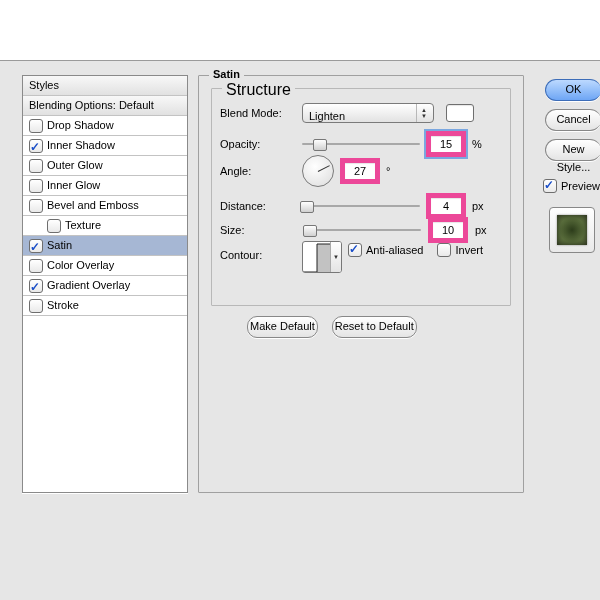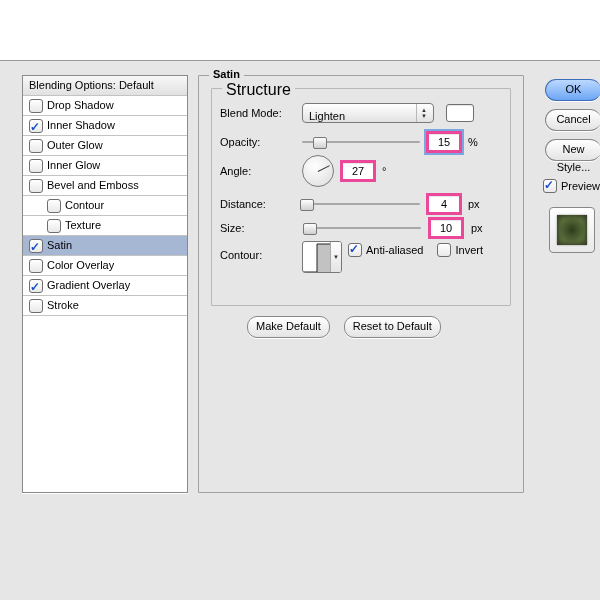--- a/index.html
+++ b/index.html
@@ -173,21 +173,21 @@
     width: 12px;
     height: 10px;
     background: linear-gradient(#fefefe,#d0d0d0);
     border: 1px solid #777;
     border-radius: 2px;
     transform: translateX(-50%);
   }
   .numbox {
     width: 30px;
     height: 16px;
-    border: 3px solid #ec4899;
+    border: 5px solid #ec4899;
     background: #ffffff;
     text-align: center;
     line-height: 16px;
     font-size: 11px;
     box-shadow: inset 0 1px 1px rgba(0,0,0,.1);
   }
   .numbox.focus {
     outline: 2px solid #7aa7e0;
   }
   .unit { width: 14px; }
@@ -225,21 +225,21 @@
     right: 0; top: 0;
     width: 10px; height: 100%;
     border-left: 1px solid #aaa;
     background: linear-gradient(#fff,#e4e4e4);
     display:flex;align-items:center;justify-content:center;
     font-size:6px;color:#333;
   }
   
   .btn {
     height: 20px;
-    padding: 0 8px;
+    padding: 0 2px;
     border: 1px solid #888;
     border-radius: 10px;
     background: linear-gradient(#ffffff,#e4e4e4);
     line-height: 18px;
     text-align: center;
     font-size: 11px;
     box-shadow: 0 1px 0 #fff;
   }
   .btn.default {
     background: linear-gradient(#bcd9ff,#6ea6f5);
@@ -290,20 +290,21 @@
     background: radial-gradient(circle at 50% 50%, #2c3c1a, #5b6f3d 60%, #54613a 100%);
     box-shadow: inset 0 0 6px rgba(0,0,0,.6), 0 0 2px rgba(0,0,0,.4);
   }
 </style>
 </head>
 <body>
 
 <div class="dialog">
 
   <div class="styles-list">
+    <div class="row header">Styles</div>
     <div class="row header">Blending Options: Default</div>
 
     <div id="styles-rows">
         <div class="row">
           <div class="cb"></div>
           <span>Drop Shadow</span>
         </div>
         <div class="row">
           <div class="cb checked"></div>
           <span>Inner Shadow</span>
@@ -312,24 +313,20 @@
           <div class="cb"></div>
           <span>Outer Glow</span>
         </div>
         <div class="row">
           <div class="cb"></div>
           <span>Inner Glow</span>
         </div>
         <div class="row">
           <div class="cb"></div>
           <span>Bevel and Emboss</span>
-        </div>
-        <div class="row indent">
-          <div class="cb"></div>
-          <span>Contour</span>
         </div>
         <div class="row indent">
           <div class="cb"></div>
           <span>Texture</span>
         </div>
         <div class="row selected">
           <div class="cb checked"></div>
           <span>Satin</span>
         </div>
         <div class="row">

